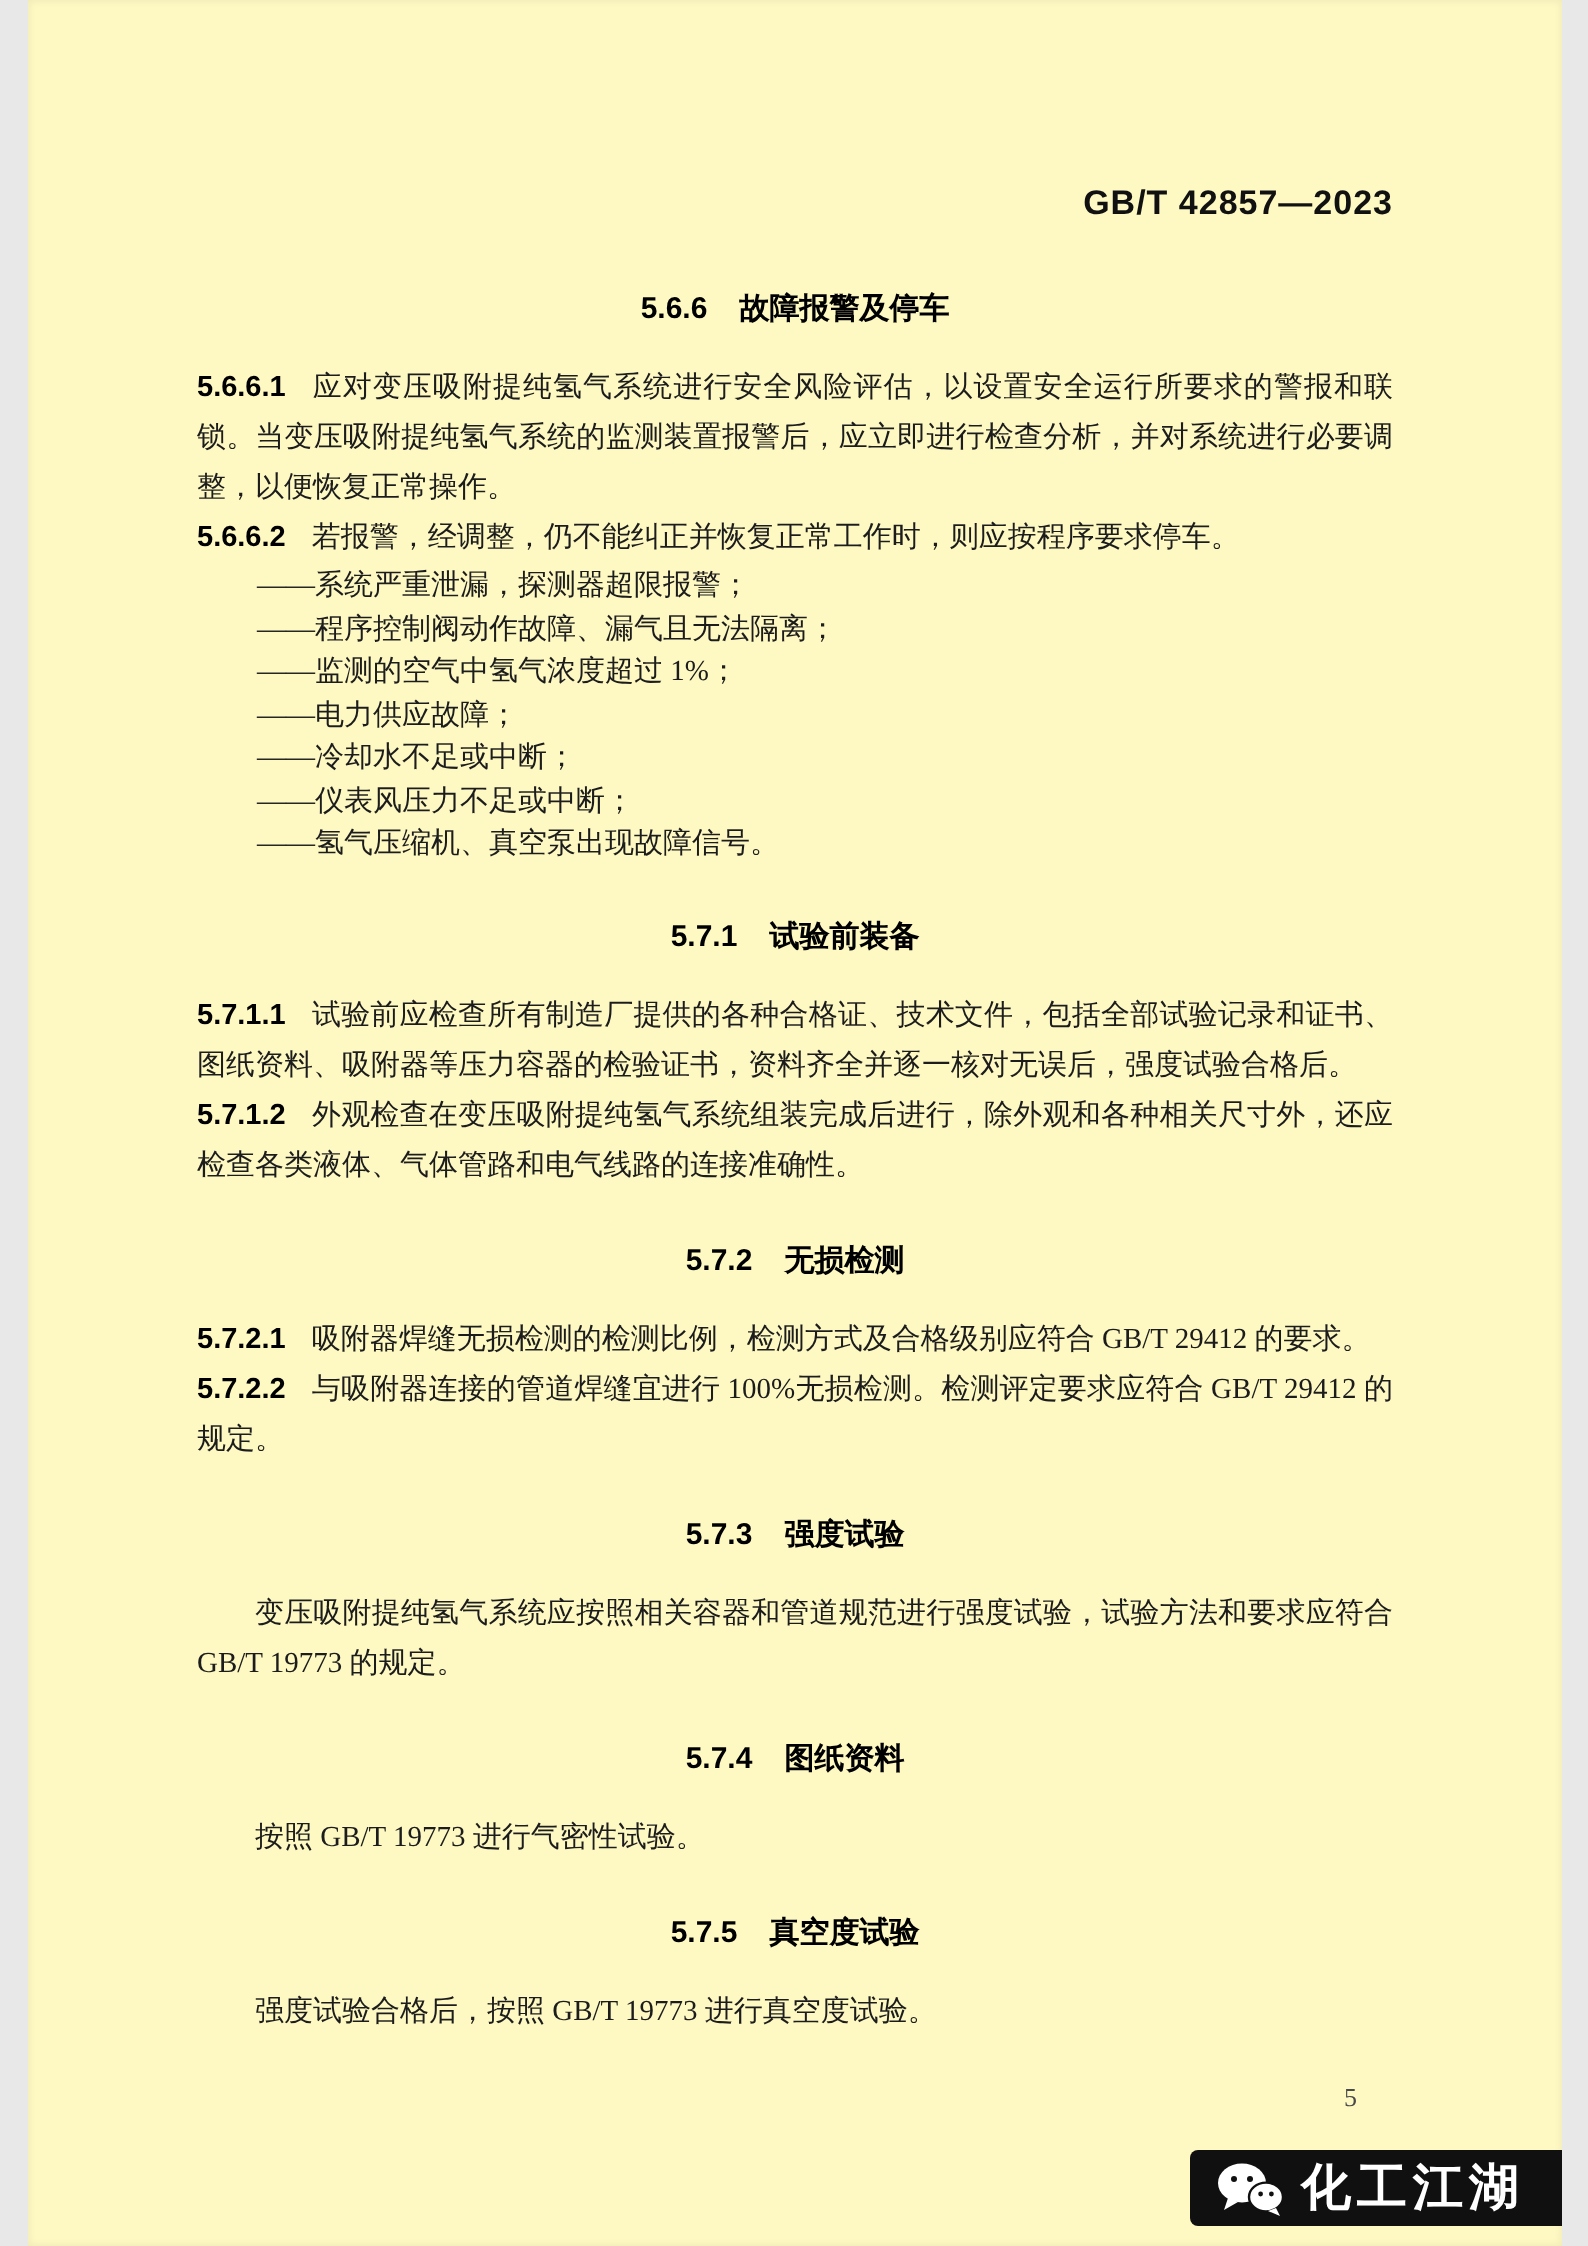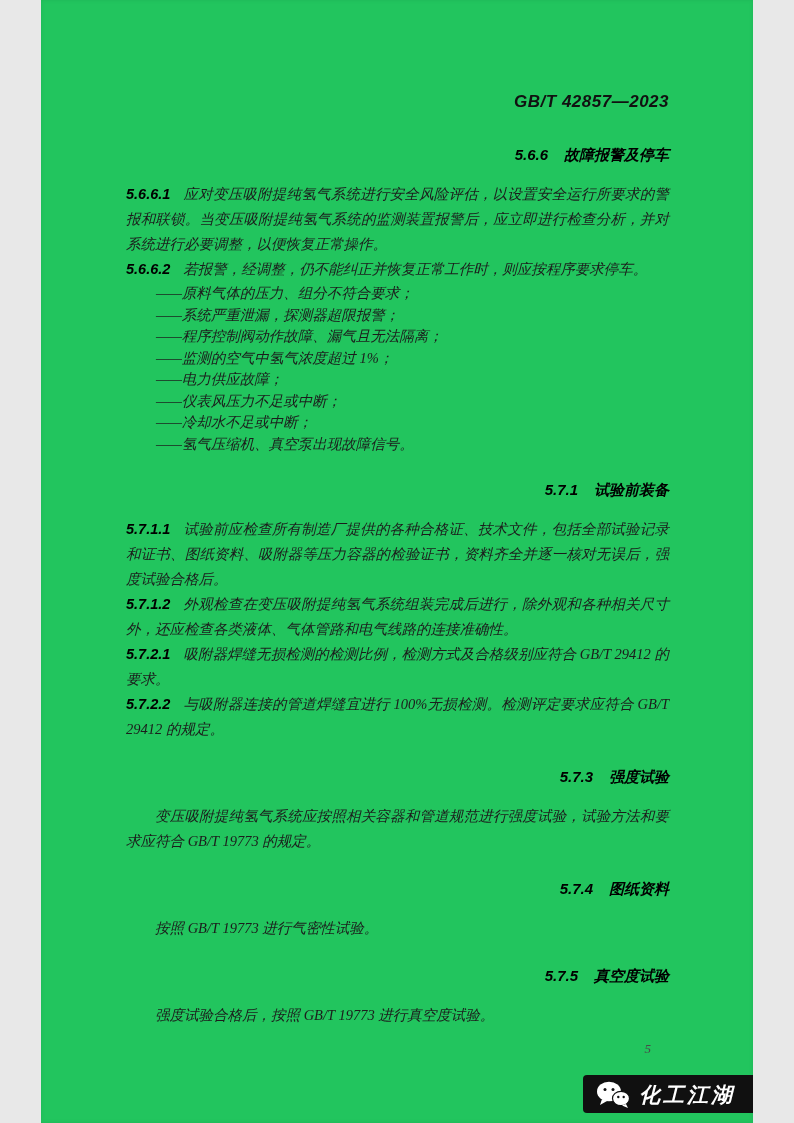--- a/index.html
+++ b/index.html
@@ -1,26 +1,25 @@
 <!DOCTYPE html>
 <html><head>
 <meta charset="utf-8">
 <style>
   html, body { margin: 0; padding: 0; background: #e8e8e8; }
   .page {
     position: relative;
-    width: 712px;
+    width: 767px;
     height: 1123px;
     margin: 0 auto;
-    background: #22c55e;
+    background: #fef9c3;
     overflow: hidden;
     font-family: "Liberation Serif", "DejaVu Serif", serif;
     color: #1c1c1c;
     box-shadow: inset 0 0 4px rgba(0,0,0,0.08);
-    font-style: italic;
   }
   .std-code {
     padding: 92px 84px 0 0;
     text-align: right;
     font-family: "Liberation Sans", "DejaVu Sans", sans-serif;
     font-weight: 700;
     font-size: 17px;
     letter-spacing: 0.5px;
     color: #111;
   }
@@ -30,21 +29,21 @@
     line-height: 25px;
     text-align: justify;
   }
   .sec {
     font-family: "Liberation Sans", "DejaVu Sans", sans-serif;
     font-weight: 700;
     font-size: 15px;
     color: #000;
     margin: 25px 0 17px 0;
     line-height: 20px;
-    text-align: right;
+    text-align: center;
   }
   .sec .num { margin-right: 16px; }
   .clause { margin: 0; }
   .clause .num {
     font-family: "Liberation Sans", "DejaVu Sans", sans-serif;
     font-weight: 700;
     color: #000;
     margin-right: 13px;
   }
   .dash-list { margin: 1px 0 4px 0; }
@@ -70,21 +69,21 @@
     border-radius: 4px 0 0 4px;
     display: flex;
     align-items: center;
     gap: 9px;
     padding: 0 18px 0 13px;
   }
   .watermark .logo-text {
     color: #ffffff;
     font-family: "Liberation Sans", "DejaVu Sans", sans-serif;
     font-weight: 700;
-    font-size: 21px;
+    font-size: 25px;
     letter-spacing: 3px;
     line-height: 1;
   }
   .wechat-icon { display: block; }
 </style>
 </head>
 <body>
 
 <div class="page">
 
@@ -93,37 +92,37 @@
   <main class="content">
 
     <h2 class="sec"><span class="num">5.6.6</span><span>故障报警及停车</span></h2>
 
     <p class="clause"><span class="num">5.6.6.1</span><span>应对变压吸附提纯氢气系统进行安全风险评估，以设置安全运行所要求的警报和联锁。当变压吸附提纯氢气系统的监测装置报警后，应立即进行检查分析，并对系统进行必要调整，以便恢复正常操作。</span></p>
 
     <p class="clause"><span class="num">5.6.6.2</span><span>若报警，经调整，仍不能纠正并恢复正常工作时，则应按程序要求停车。</span></p>
 
 
     <div class="dash-list">
-      <div class="dash-item"><span>——原料气体的压力、组分不符合要求；</span></div>
       <div class="dash-item"><span>——系统严重泄漏，探测器超限报警；</span></div>
       <div class="dash-item"><span>——程序控制阀动作故障、漏气且无法隔离；</span></div>
       <div class="dash-item"><span>——监测的空气中氢气浓度超过 1%；</span></div>
       <div class="dash-item"><span>——电力供应故障；</span></div>
+      <div class="dash-item"><span>——冷却水不足或中断；</span></div>
       <div class="dash-item"><span>——仪表风压力不足或中断；</span></div>
-      <div class="dash-item"><span>——冷却水不足或中断；</span></div>
       <div class="dash-item"><span>——氢气压缩机、真空泵出现故障信号。</span></div>
     </div>
 
 
     <h2 class="sec"><span class="num">5.7.1</span><span>试验前装备</span></h2>
 
     <p class="clause"><span class="num">5.7.1.1</span><span>试验前应检查所有制造厂提供的各种合格证、技术文件，包括全部试验记录和证书、图纸资料、吸附器等压力容器的检验证书，资料齐全并逐一核对无误后，强度试验合格后。</span></p>
 
     <p class="clause"><span class="num">5.7.1.2</span><span>外观检查在变压吸附提纯氢气系统组装完成后进行，除外观和各种相关尺寸外，还应检查各类液体、气体管路和电气线路的连接准确性。</span></p>
 
+    <h2 class="sec"><span class="num">5.7.2</span><span>无损检测</span></h2>
 
     <p class="clause"><span class="num">5.7.2.1</span><span>吸附器焊缝无损检测的检测比例，检测方式及合格级别应符合 GB/T 29412 的要求。</span></p>
 
     <p class="clause"><span class="num">5.7.2.2</span><span>与吸附器连接的管道焊缝宜进行 100%无损检测。检测评定要求应符合 GB/T 29412 的规定。</span></p>
 
     <h2 class="sec"><span class="num">5.7.3</span><span>强度试验</span></h2>
 
     <p class="plain">变压吸附提纯氢气系统应按照相关容器和管道规范进行强度试验，试验方法和要求应符合 GB/T 19773 的规定。</p>
 
     <h2 class="sec"><span class="num">5.7.4</span><span>图纸资料</span></h2>

